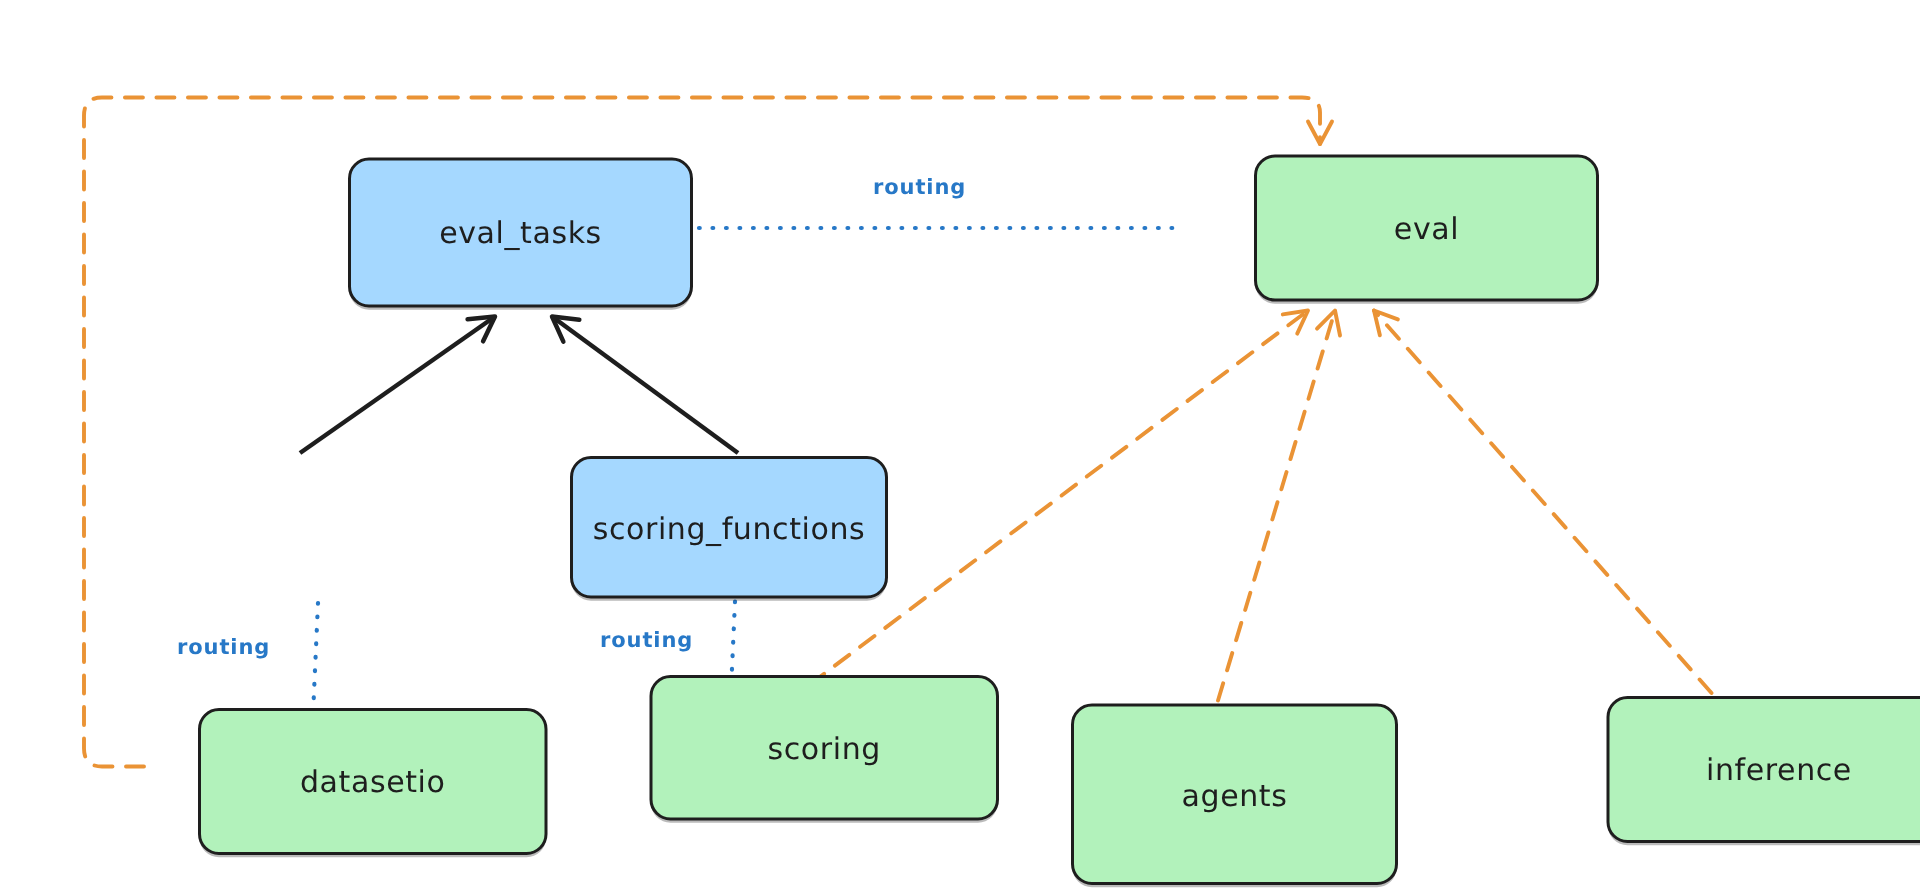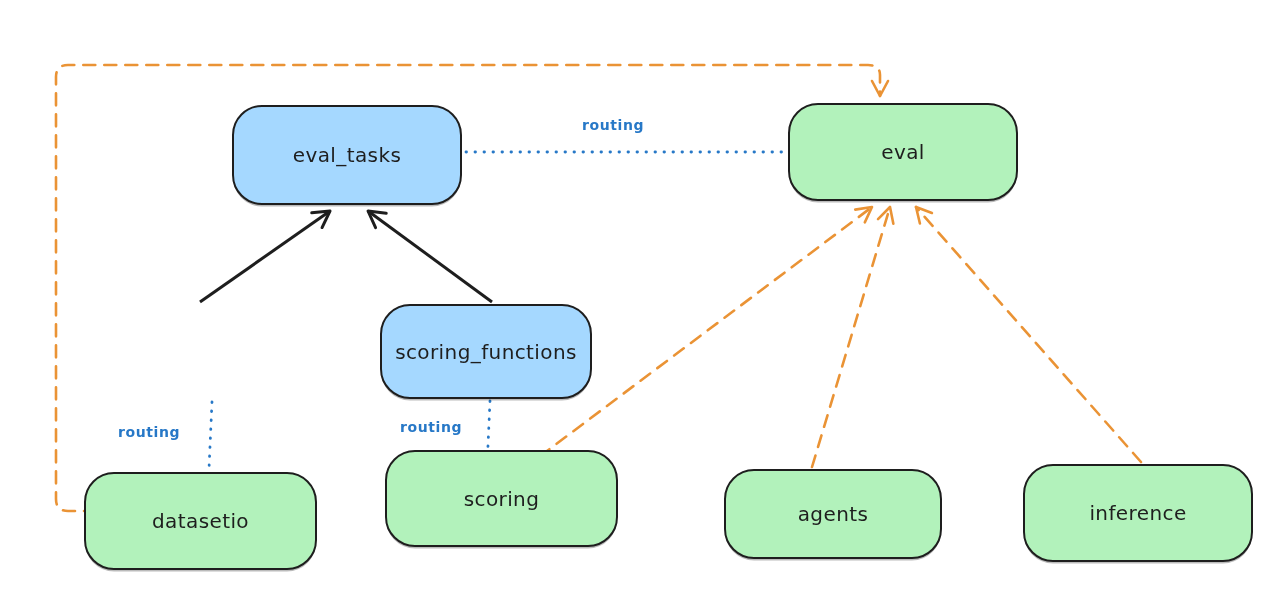--- a/index.html
+++ b/index.html
@@ -10,39 +10,39 @@
     background: var(--background, #ffffff);
     font-family: "DejaVu Sans", "Liberation Sans", sans-serif;
     overflow: hidden;
   }
   svg.wires { position: absolute; inset: 0; width: 1280px; height: 596px; }
 
   .node {
     position: absolute;
     box-sizing: border-box;
     border: 2.5px solid var(--stroke, #1e1e1e);
-    border-radius: 30px;
+    border-radius: 14px;
     display: flex;
     align-items: center;
     justify-content: center;
     font-size: 20px;
     letter-spacing: 0.4px;
     color: var(--stroke, #1e1e1e);
     box-shadow: 0 2.5px 0 -1px rgba(30,30,30,0.30);
   }
   .node.blue  { background: var(--blue-fill,  #a5d8ff); }
-  .node.green { background: var(--green-fill, #b2f2bb); }
+  .node.green { background: var(--green-fill, #b2f2bb); margin-left: 48px; }
 
   #n-eval_tasks        { left: 232px;  top: 105px; width: 230px; height: 100px; }
   #n-eval              { left: 788px;  top: 103px; width: 230px; height: 98px;  }
   #n-datasets          { left: 97px;   top: 304px; width: 233px; height: 95px;  }
   #n-scoring_functions { left: 380px;  top: 304px; width: 212px; height: 95px;  }
   #n-datasetio         { left: 84px;   top: 472px; width: 233px; height: 98px;  }
   #n-scoring           { left: 385px;  top: 450px; width: 233px; height: 97px;  }
-  #n-agents            { left: 724px;  top: 469px; width: 218px; height: 90px;  }
+  #n-agents            { left: 666px;  top: 469px; width: 218px; height: 121px;  }
   #n-inference         { left: 1023px; top: 464px; width: 230px; height: 98px;  }
 
   .edge-label {
     position: absolute;
     color: var(--routing-blue, #2778c7);
     font-weight: 600;
     font-size: 14px;
     letter-spacing: 0.6px;
   }
   #lbl-routing-top      { left: 582px; top: 117px; }

